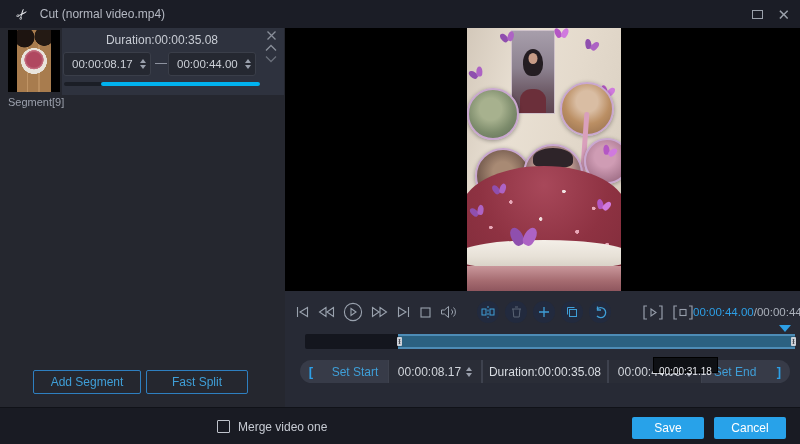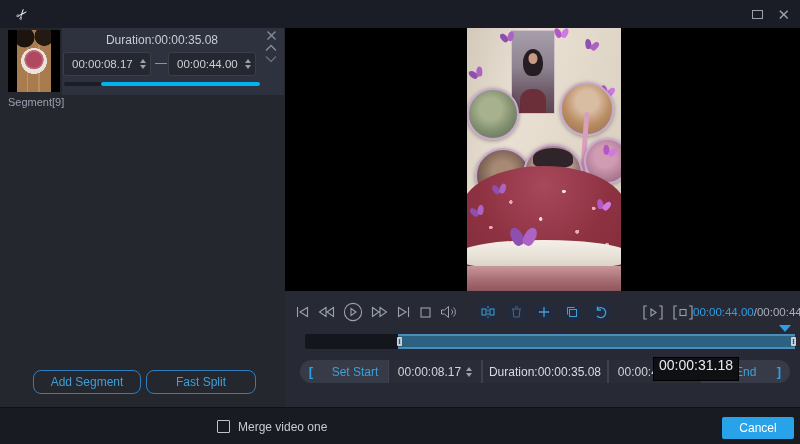--- a/index.html
+++ b/index.html
@@ -36,23 +36,23 @@
   .ti-start { left:1px; } .ti-end { left:106px; }
   .spin-col { display:flex; flex-direction:column; gap:2px; align-items:center; }
   .arr-up { width:0; height:0; border-left:3.5px solid transparent; border-right:3.5px solid transparent; border-bottom:4px solid #9aa0ac; }
   .arr-dn { width:0; height:0; border-left:3.5px solid transparent; border-right:3.5px solid transparent; border-top:4px solid #9aa0ac; }
   .dash { position:absolute; left:92px; top:28px; width:14px; text-align:center; color:#9aa0ac; }
   .card-prog { position:absolute; left:2px; top:54px; width:196px; height:4px; background:#1b1e26; border-radius:2px; }
   .card-prog-fill { position:absolute; top:0; bottom:0; right:0; background:var(--progress,#00b2ef); border-radius:2px; }
   .card-icons { position:absolute; right:4px; top:2px; width:18px; display:flex; flex-direction:column; align-items:center; gap:3px; }
   .card-icons svg { display:block; }
   .left-buttons { position:absolute; left:0; top:342px; width:285px; }
-  .ghost-btn { position:absolute; height:24px; border:1px solid #2e7fc0; border-radius:8px;
+  .ghost-btn { position:absolute; height:24px; border:1px solid #2e7fc0; border-radius:2px;
     color:#3f9fd8; background:transparent; font-size:12px; font-family:inherit; }
-  .btn-addseg { left:33px; width:108px; } .btn-fastsplit { left:146px; width:110px; }
+  .btn-addseg { left:33px; width:108px; } .btn-fastsplit { left:146px; width:102px; }
 
   
   .player-area { position:absolute; left:285px; top:28px; width:515px; height:379px; background:#272a35; }
   .video-stage { position:absolute; left:0; top:0; width:515px; height:263px; background:#000; overflow:hidden; }
   .video-frame { position:absolute; left:182px; top:0; width:154px; height:263px; overflow:hidden;
     background:linear-gradient(105deg,#d3c8ba 0%, #e9e0d3 30%, #e4dacc 55%, #d6ccbe 100%); }
   .photo-frame { position:absolute; left:44px; top:2px; width:44px; height:84px; border:1px solid #cfc2ca;
     background:linear-gradient(180deg,#a79eab 0%, #8d8290 45%, #6d5a66 75%, #5d4450 100%); }
   .pf-hair { position:absolute; left:50%; top:22%; width:20px; height:27px; transform:translateX(-50%);
     border-radius:50% 50% 42% 42%; background:#241d22; }
@@ -128,41 +128,42 @@
     border-right:6px solid transparent; border-top:7px solid var(--accent,#2aa0e8); }
 
   
   .trim-pill { position:absolute; left:15px; top:332px; width:490px; height:23px; background:#373b48;
     border-radius:12px; display:flex; align-items:center; overflow:hidden; }
   .tp-bracket { width:22px; text-align:center; color:var(--accent,#3f9fd8); font-size:13px; font-weight:bold; }
   .tp-set { width:66px; text-align:center; color:#3f9fd8; }
   .tp-cell { height:23px; display:flex; align-items:center; justify-content:center; gap:5px;
     background:#2a2d37; border-left:1px solid #3e424e; border-right:1px solid #3e424e; color:#d2d6dc; }
   .tp-cell.c-start { width:94px; } .tp-cell.c-dur { flex:1; color:#d8dce2; } .tp-cell.c-end { width:94px; }
-  .tooltip { position:absolute; left:368px; top:329px; height:24px; padding:1px 5px; background:#0e1014;
-    border:1px solid #000; color:#e8eaee; font-size:14px; line-height:13px; white-space:nowrap; z-index:5; }
+  .tooltip { position:absolute; left:368px; top:329px; height:16px; padding:7px 5px; background:#0e1014;
+    border:1px solid #000; color:#e8eaee; font-size:10px; line-height:13px; white-space:nowrap; z-index:5; }
 
   
   .status-bar { position:absolute; left:0; top:407px; width:800px; height:37px; background:#191b23;
     border-top:1px solid #101218; }
   .summary { position:absolute; left:12px; top:12px; color:#c6cad2; }
   .merge-box { position:absolute; left:217px; top:12px; width:13px; height:13px;
     border:1px solid #c0c4cc; border-radius:1px; background:transparent; }
   .merge-label { position:absolute; left:238px; top:12px; color:#c6cad2; }
   .solid-btn { position:absolute; top:9px; height:22px; border:none; border-radius:2px;
     background:var(--button,#28a2e9); color:#fff; font-size:12px; font-family:inherit; }
-  .btn-save { left:632px; width:72px; } .btn-cancel { left:714px; width:72px;margin-left:8px; }
+  .btn-save { left:632px; width:72px; } .btn-cancel { left:714px; width:72px; }
 </style>
 </head>
 <body>
 
 <div class="app">
 
   <div class="titlebar">
     <span class="scissors">✂</span>
+    <span class="win-title">Cut (normal video.mp4)</span>
     <span class="win-controls">
       <span class="btn-max"></span>
       <span class="btn-close">✕</span>
     </span>
   </div>
 
   <div class="left-panel">
     <div class="thumb-wrap">
       <div class="thumb"></div>
     </div>
@@ -338,15 +339,16 @@
       </span>
       <span class="tp-set">Set End</span>
       <span class="tp-bracket">]</span>
     </div>
     <div class="tooltip">00:00:31.18</div>
   </div>
 
   <div class="status-bar">
     <span class="merge-box"></span>
     <span class="merge-label">Merge video one</span>
+    <button class="solid-btn btn-save">Save</button>
     <button class="solid-btn btn-cancel">Cancel</button>
   </div>
 </div>
 
 </body></html>

